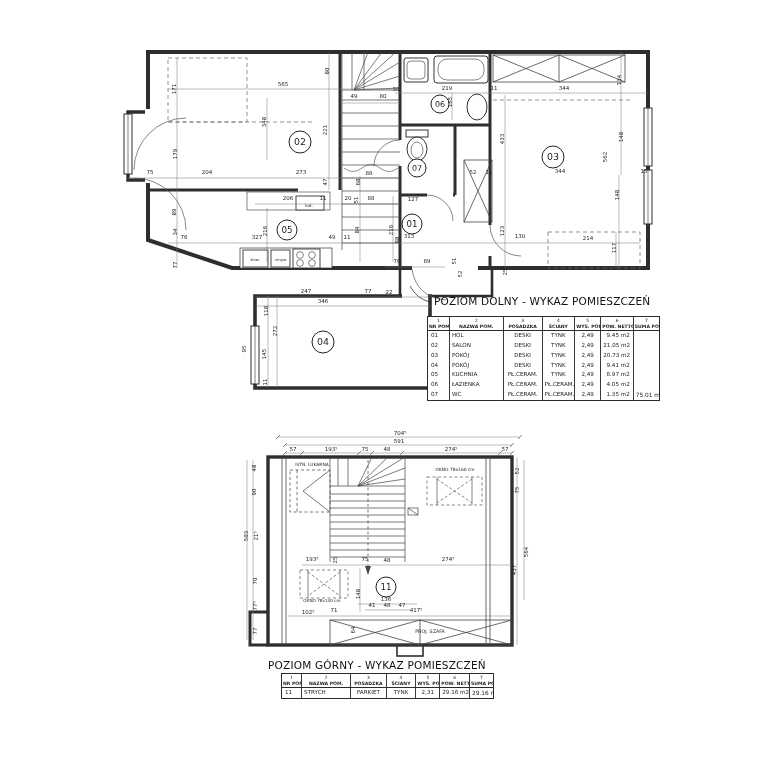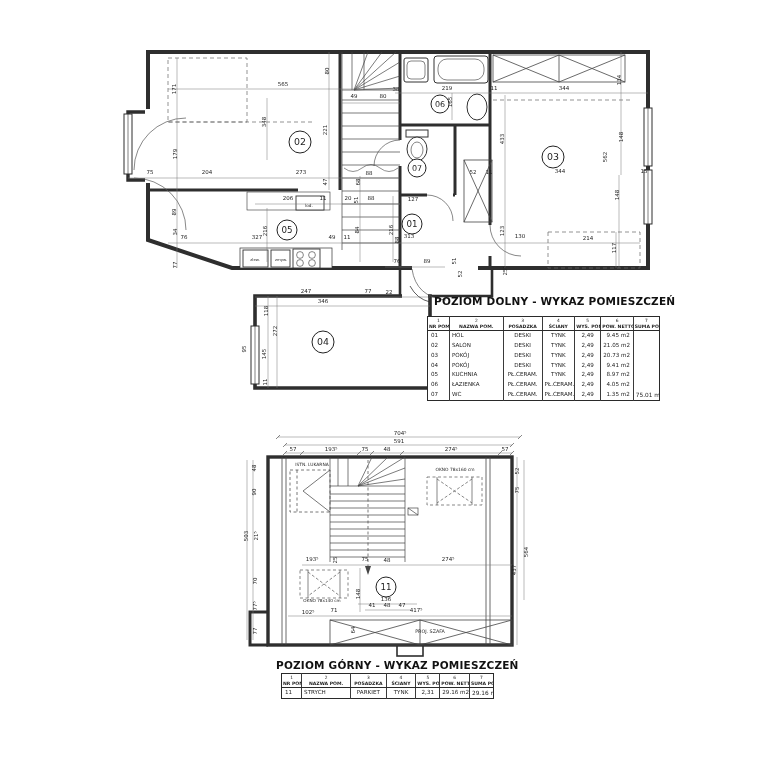--- a/index.html
+++ b/index.html
@@ -1,20 +1,20 @@
 <!DOCTYPE html>
 <html><head>
 <meta charset="utf-8">
 <style>
   html,body{margin:0;padding:0;background:#fff;}
   #page{position:relative;width:768px;height:768px;background:#ffffff;overflow:hidden;
         font-family:"DejaVu Sans",sans-serif;color:#1c1c1c;}
   svg{position:absolute;left:0;top:0;}
   svg text{fill:#1d1d1d;font-family:"DejaVu Sans",sans-serif;}
-  .plan-title{position:absolute;font-weight:bold;font-size:10.5px;letter-spacing:.2px;
+  .plan-title{position:absolute;font-weight:normal;font-size:10.5px;letter-spacing:.2px;
               white-space:nowrap;color:#111;}
   .tbl-wrap{position:absolute;background:#fff;}
   table.rtable{border-collapse:collapse;table-layout:fixed;width:100%;
                border:1.3px solid #2a2a2a;}
   table.rtable th,table.rtable td{border-left:.8px solid #3a3a3a;padding:0 2px;
                overflow:hidden;white-space:nowrap;}
   table.rtable th:first-child,table.rtable td:first-child{border-left:none;}
   table.rtable thead th{border-bottom:1px solid #2a2a2a;font-weight:bold;
                font-size:4.6px;line-height:1.25;text-align:center;padding:1px 1px;}
   table.rtable thead .cnum{display:block;font-weight:normal;font-size:4.4px;}
@@ -387,21 +387,21 @@
             <td class="c-1">WC</td>
             <td class="c-2">PŁ.CERAM.</td>
             <td class="c-3">PŁ.CERAM.</td>
             <td class="c-4">2,49</td>
             <td class="c-5">1.35 m2</td>
           </tr>
         </tbody>
       </table>
     </div>
 
-  <div class="plan-title" style="left:276px;top:659px;width:214px;text-align:center;">POZIOM GÓRNY - WYKAZ POMIESZCZEŃ</div>
+  <div class="plan-title" style="left:268px;top:659px;width:214px;text-align:center;">POZIOM GÓRNY - WYKAZ POMIESZCZEŃ</div>
   <div class="tbl-wrap" style="left:281px;top:673px;width:213px;">
       <table class="rtable">
         <thead>
           <tr>
             <th><span class="cnum">1</span><span>NR POM.</span></th>
             <th><span class="cnum">2</span><span>NAZWA POM.</span></th>
             <th><span class="cnum">3</span><span>POSADZKA</span></th>
             <th><span class="cnum">4</span><span>ŚCIANY</span></th>
             <th><span class="cnum">5</span><span>WYS. POM.</span></th>
             <th><span class="cnum">6</span><span>POW. NETTO</span></th>

